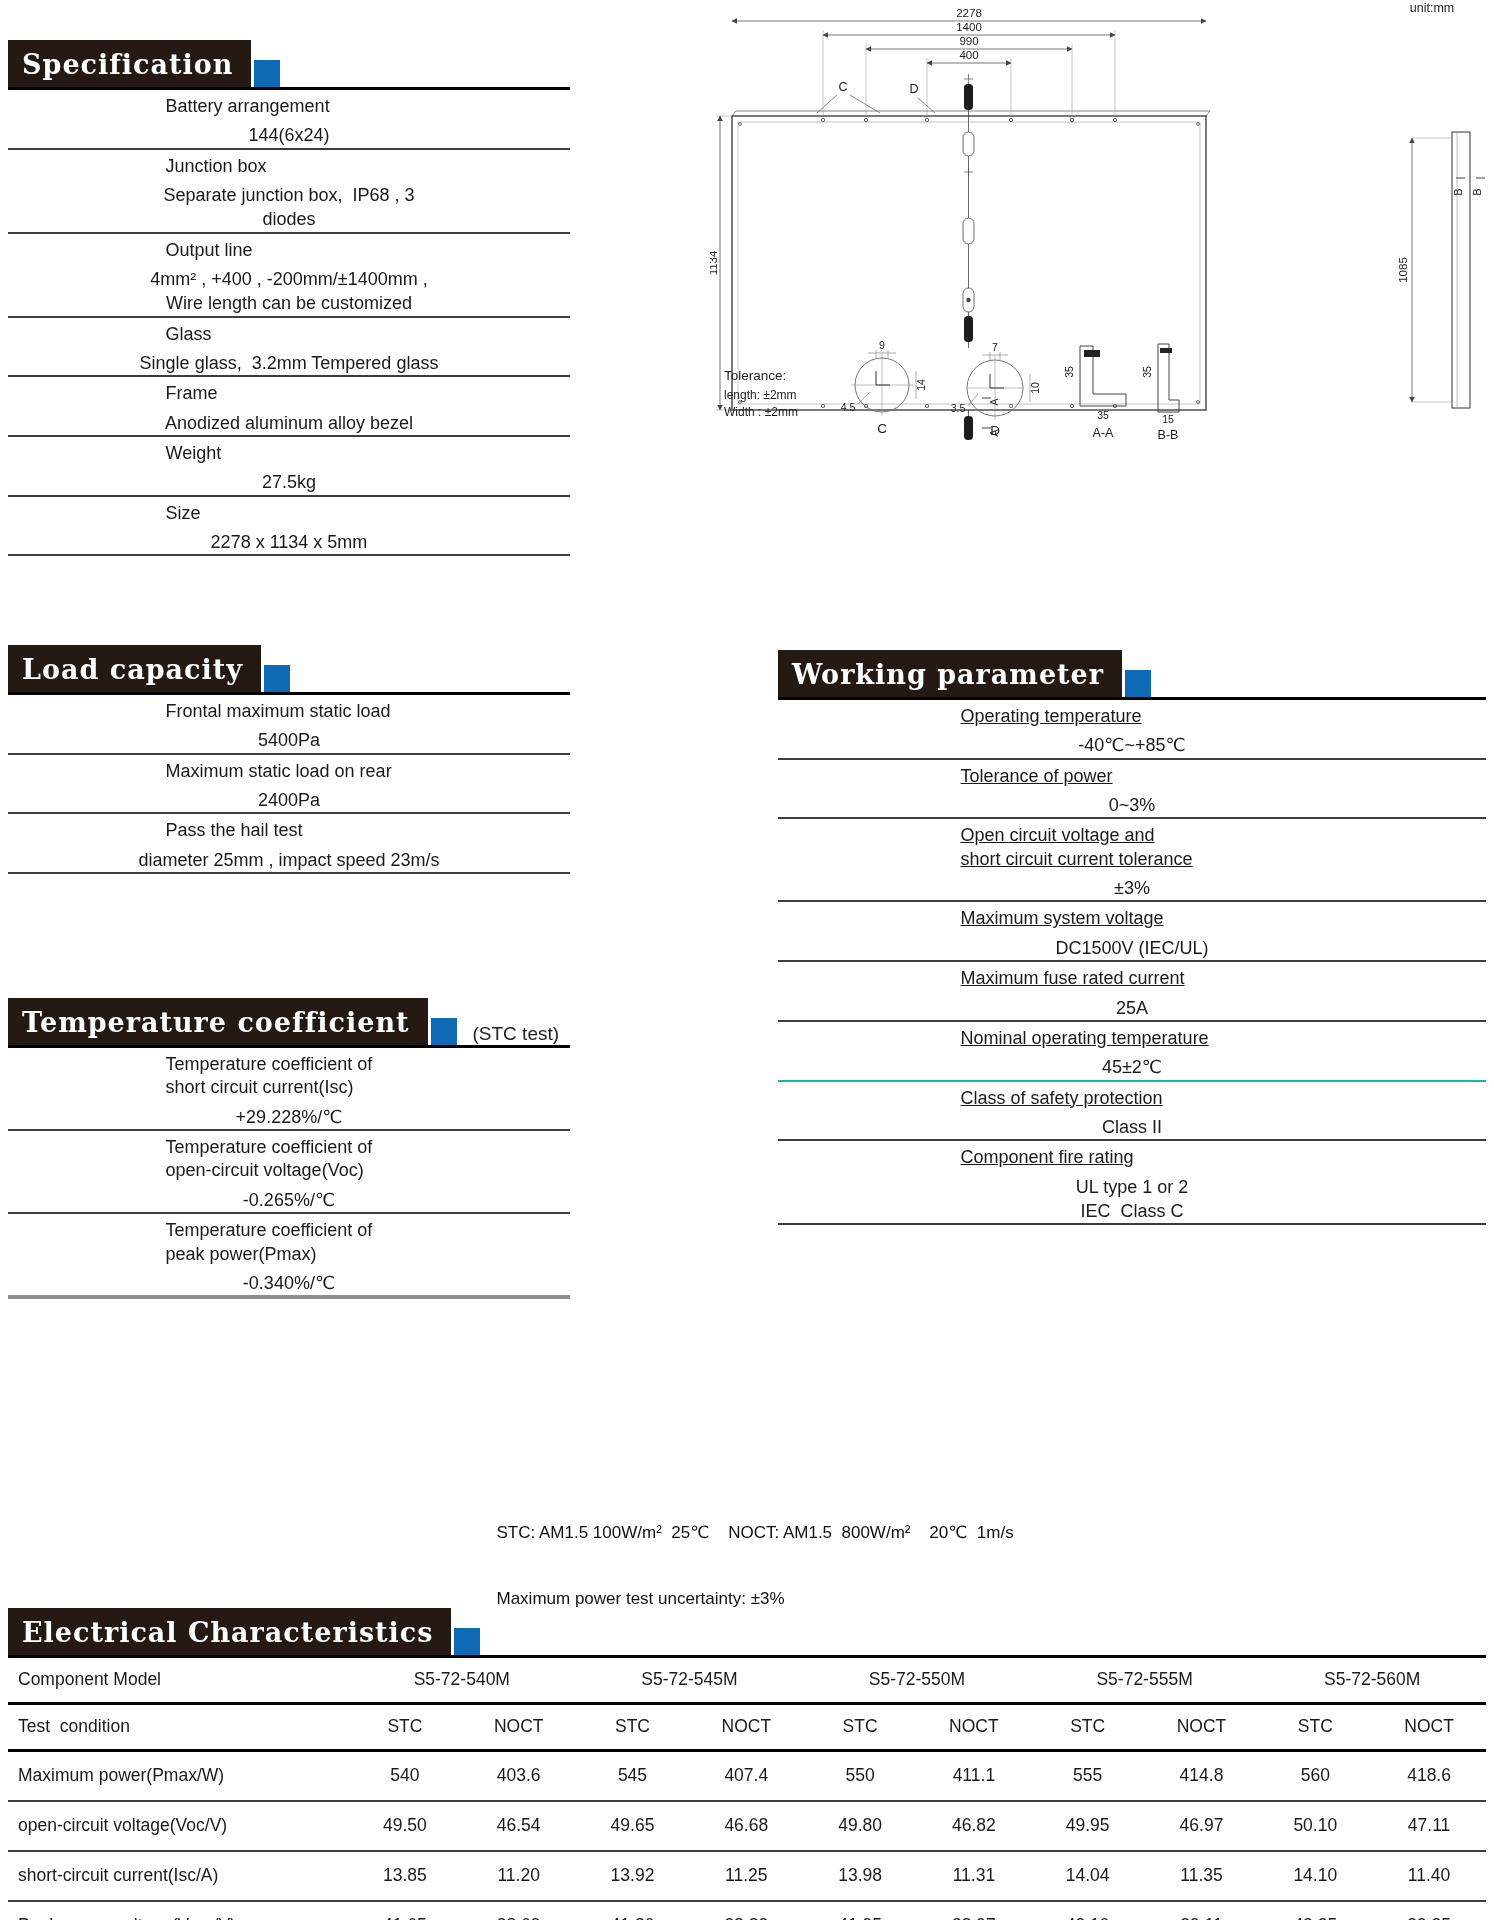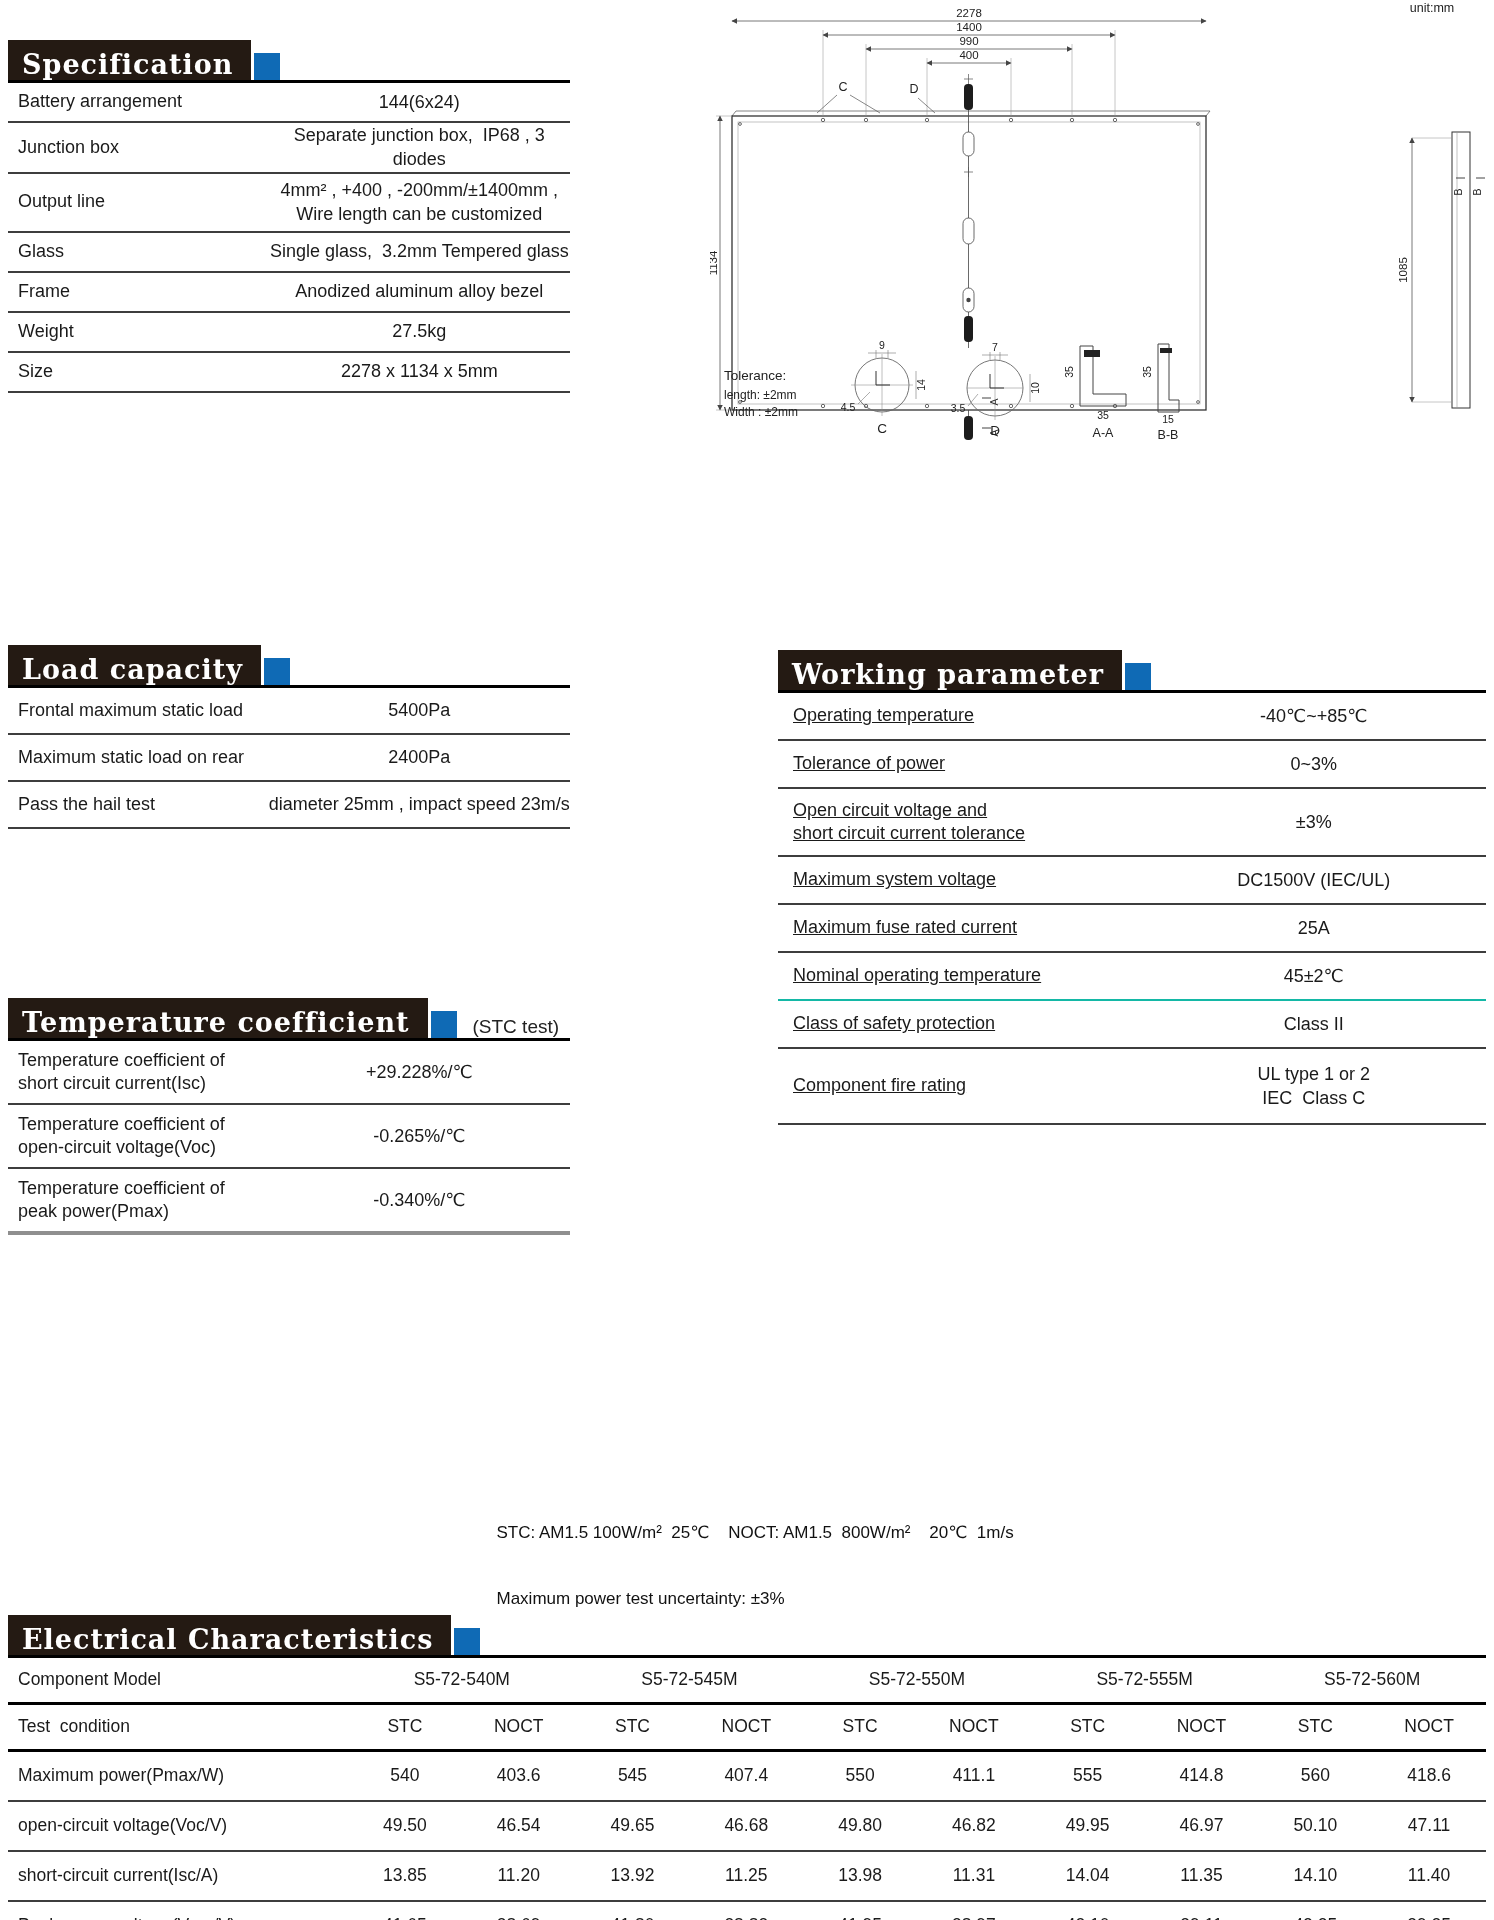--- a/index.html
+++ b/index.html
@@ -3,26 +3,26 @@
 <meta charset="utf-8">
 <style>
   html,body{margin:0;padding:0;background:#fff;}
   .page{position:relative;width:1494px;height:1920px;background:#fff;overflow:hidden;
         font-family:"Liberation Sans","DejaVu Sans",sans-serif;color:#1a1a1a;}
   
   .sec{position:absolute;}
   .sec-head{display:flex;align-items:flex-end;border-bottom:3px solid #000;}
   .title-block{display:inline-block;background:#241a13;color:#fff;
                font-family:"DejaVu Serif","Liberation Serif",serif;font-weight:bold;
-               font-size:27px;letter-spacing:1px;padding:9px 18px 0 14px;white-space:nowrap;}
+               font-size:27px;letter-spacing:1px;padding:9px 18px 7px 14px;white-space:nowrap;}
   .blue-sq{width:26px;height:27px;background:#0f6ab5;margin-left:3px;flex:0 0 auto;}
   .head-extra{margin-left:16px;font-size:19px;color:#222;white-space:pre;}
   .head-note{margin-left:16px;align-self:center;font-size:17px;line-height:1.3;color:#111;white-space:pre;}
   
-  .ptable .row{display:flex;align-items:center;border-bottom:2px solid #3d3d3d;}
+  .ptable .row{display:flex;align-items:center;border-bottom:2px solid #3d3d3d;flex-direction:column;}
   .ptable .row.thick{border-bottom:2px solid #14b8a6;}
   .ptable .row.grayend{border-bottom:4px solid #8f8f8f;}
   .ptable .label{width:45%;padding:5px 4px 5px 10px;font-size:18px;white-space:pre-wrap;line-height:1.3;}
   .ptable .value{width:55%;text-align:center;font-size:18px;white-space:pre-wrap;line-height:1.35;}
   .w50 .label{width:50%;padding-left:15px;text-decoration:underline;}
   .w50 .value{width:50%;}
   .spec-t .row{min-height:38px;}
   .spec-t .row.tall{min-height:57px;}
   .load-t .row{min-height:45px;}
   .work-t .row{min-height:46px;}

